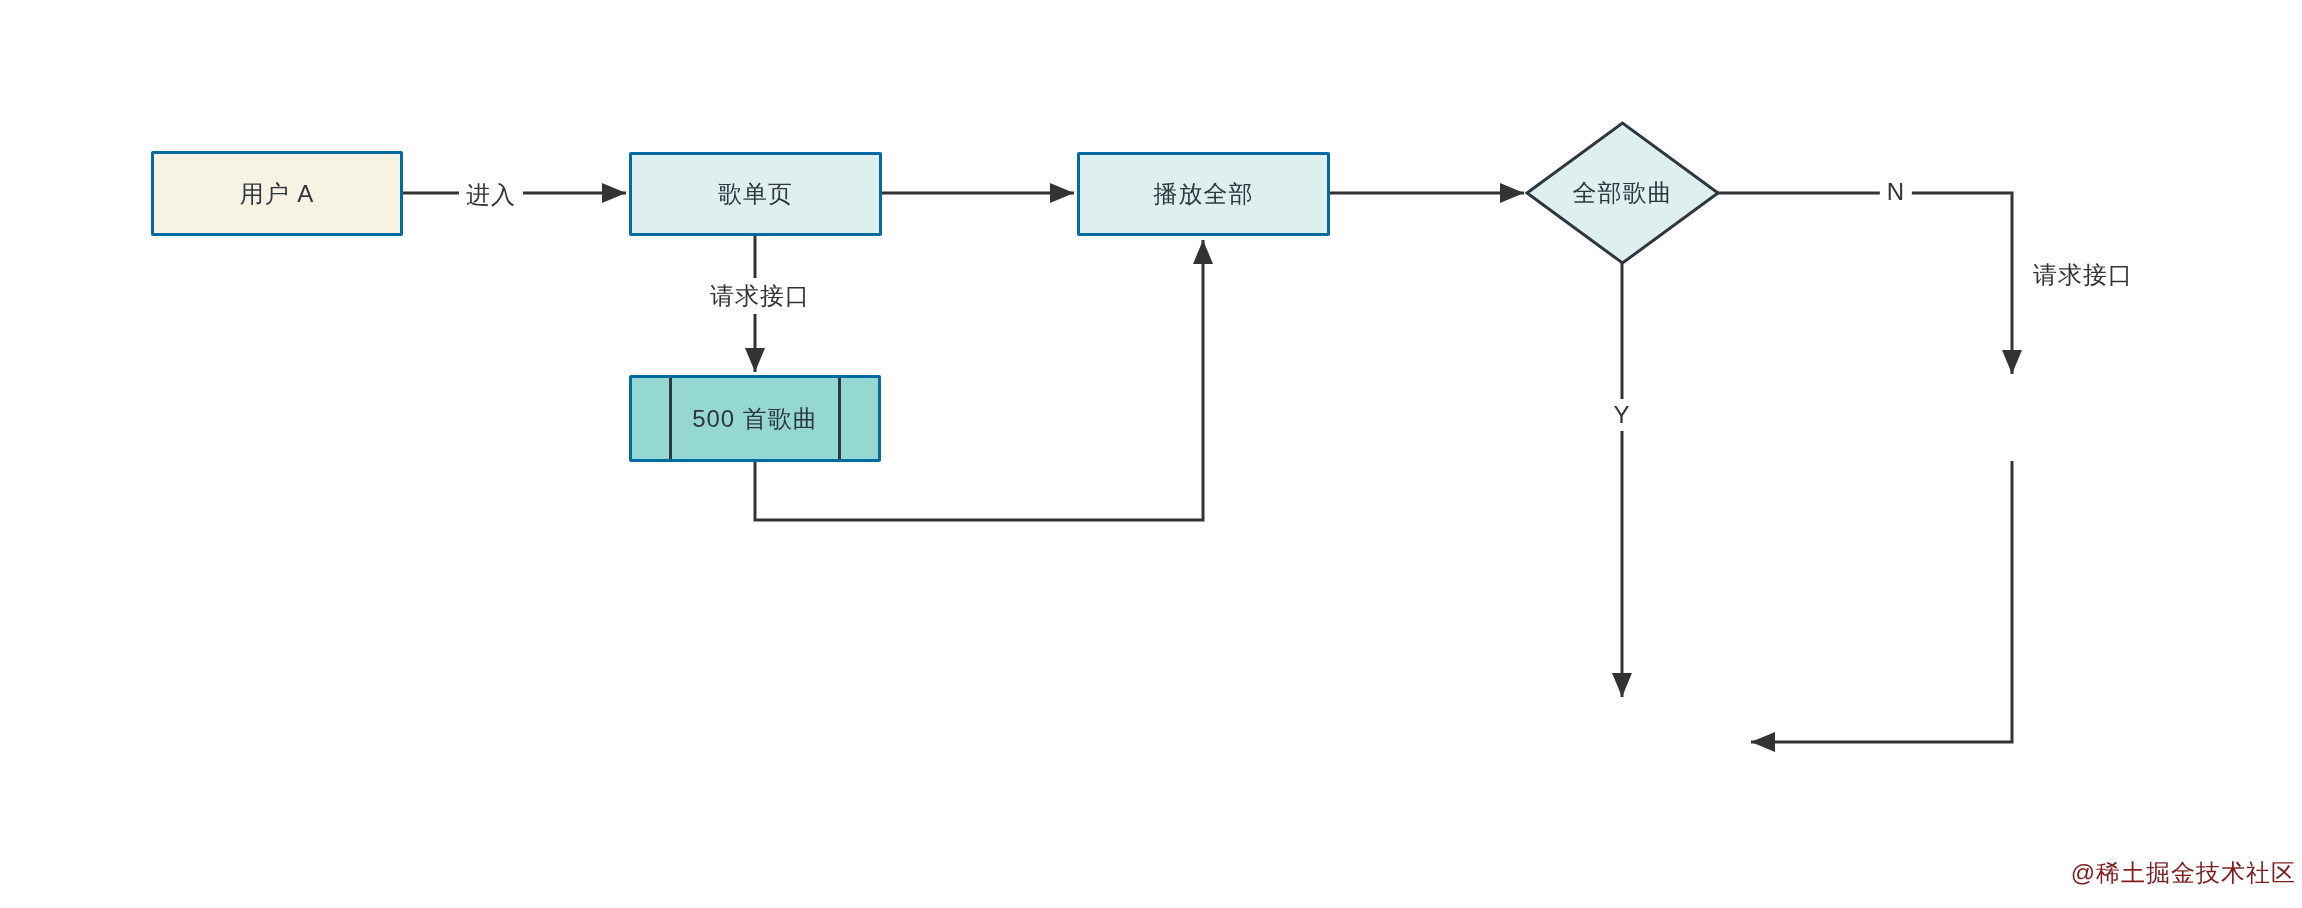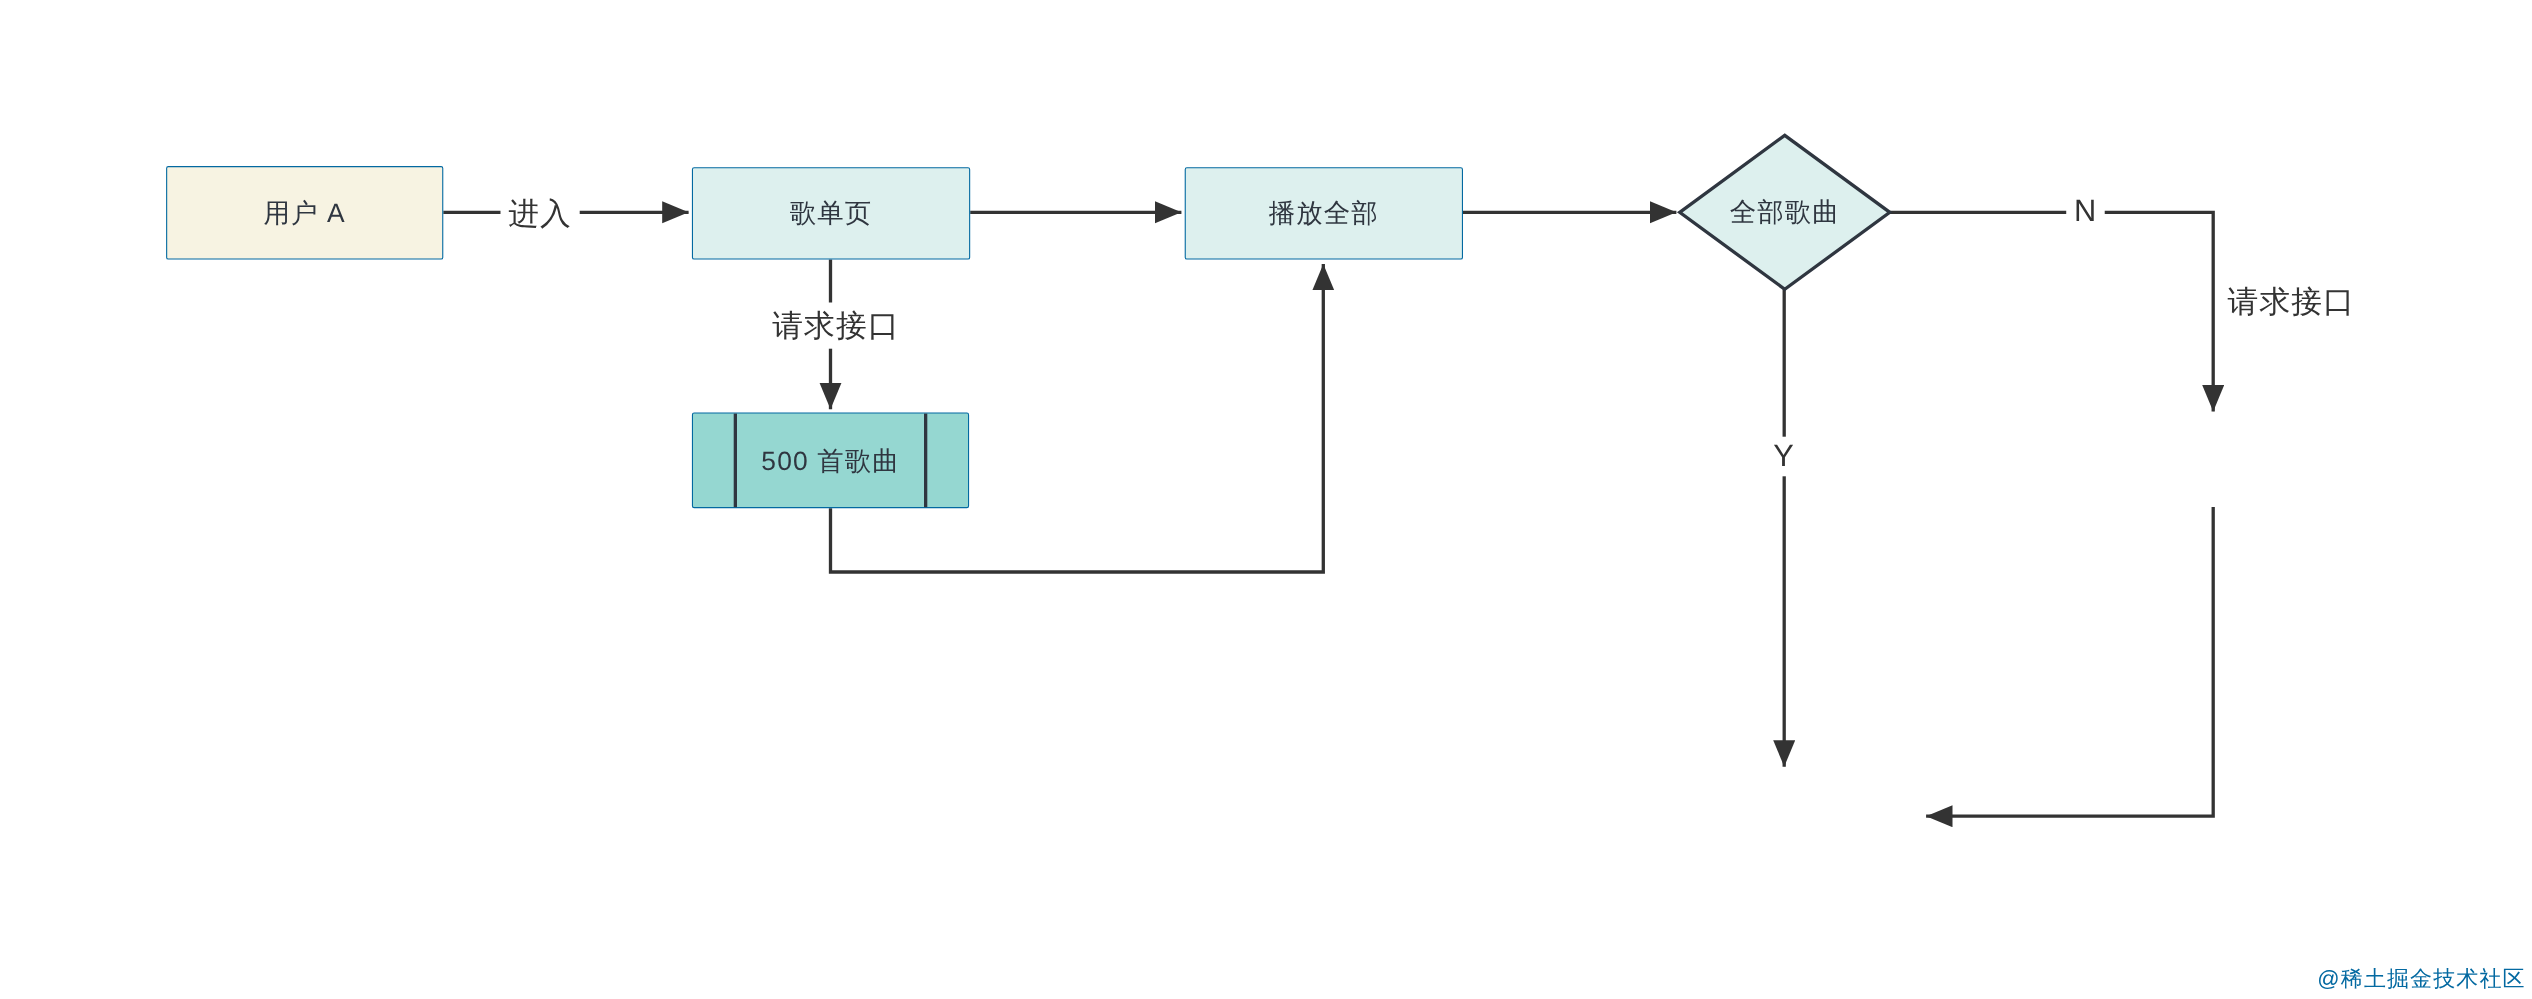--- a/index.html
+++ b/index.html
@@ -17,21 +17,21 @@
   }
   #edges {
     position: absolute;
     left: 0;
     top: 0;
     pointer-events: none;
   }
   .node {
     position: absolute;
     box-sizing: border-box;
-    border: 1px solid #0369a1;
+    border: 3px solid #0369a1;
     border-radius: 2px;
     display: flex;
     align-items: center;
     justify-content: center;
     font-size: 24px;
     color: #2f3640;
     letter-spacing: 1px;
     background: #ddf0ee;
   }
   .node--cream { background: #f7f3e2; }
@@ -56,31 +56,31 @@
     justify-content: center;
     font-size: 24px;
     color: #2f3640;
     letter-spacing: 1px;
   }
   .edge-label {
     position: absolute;
     transform: translate(-50%, -50%);
     background: #ffffff;
     padding: 2px 7px;
-    font-size: 28px;
+    font-size: 24px;
     color: #333333;
     white-space: nowrap;
     letter-spacing: 1px;
   }
   .watermark {
     position: absolute;
     right: 6px;
-    bottom: 5px;
-    font-size: 20px;
-    color: #0369a1;
+    bottom: 19px;
+    font-size: 24px;
+    color: #7f1d1d;
     letter-spacing: 1px;
   }
 </style>
 </head>
 <body>
 
 <div id="canvas">
 
   <svg id="edges" width="2302" height="908" viewBox="0 0 2302 908">
     <defs>

